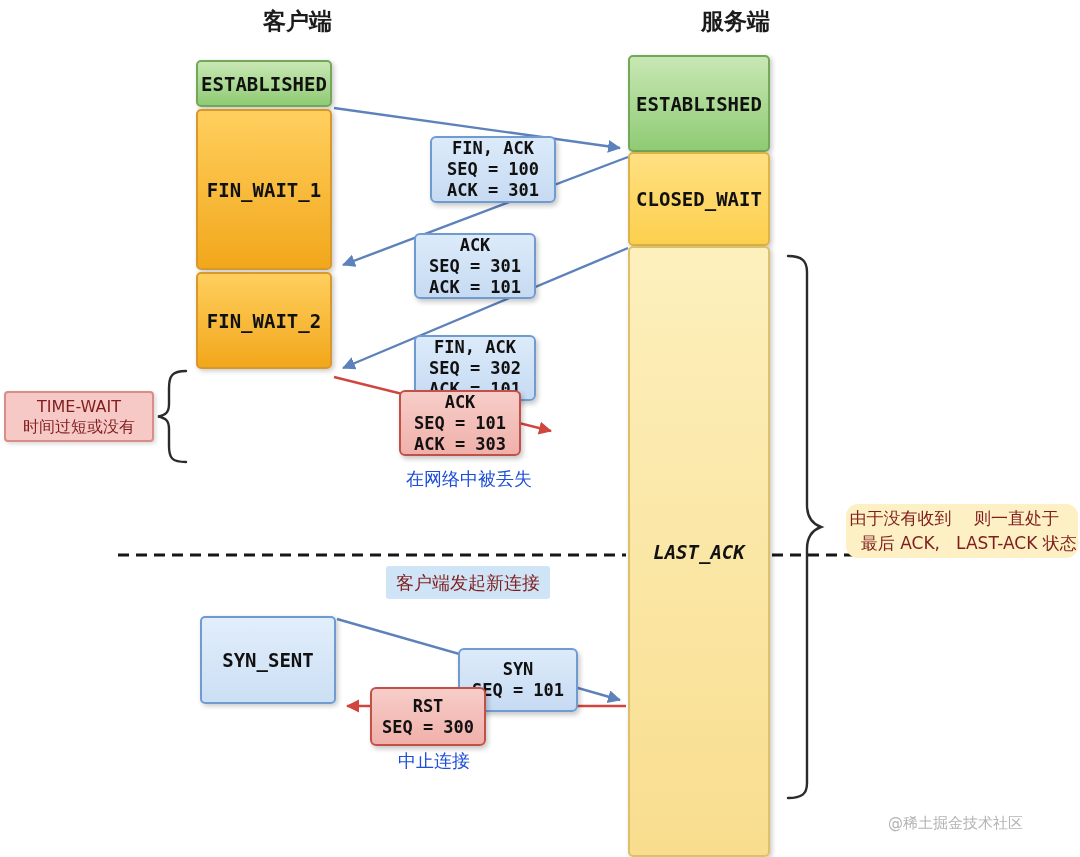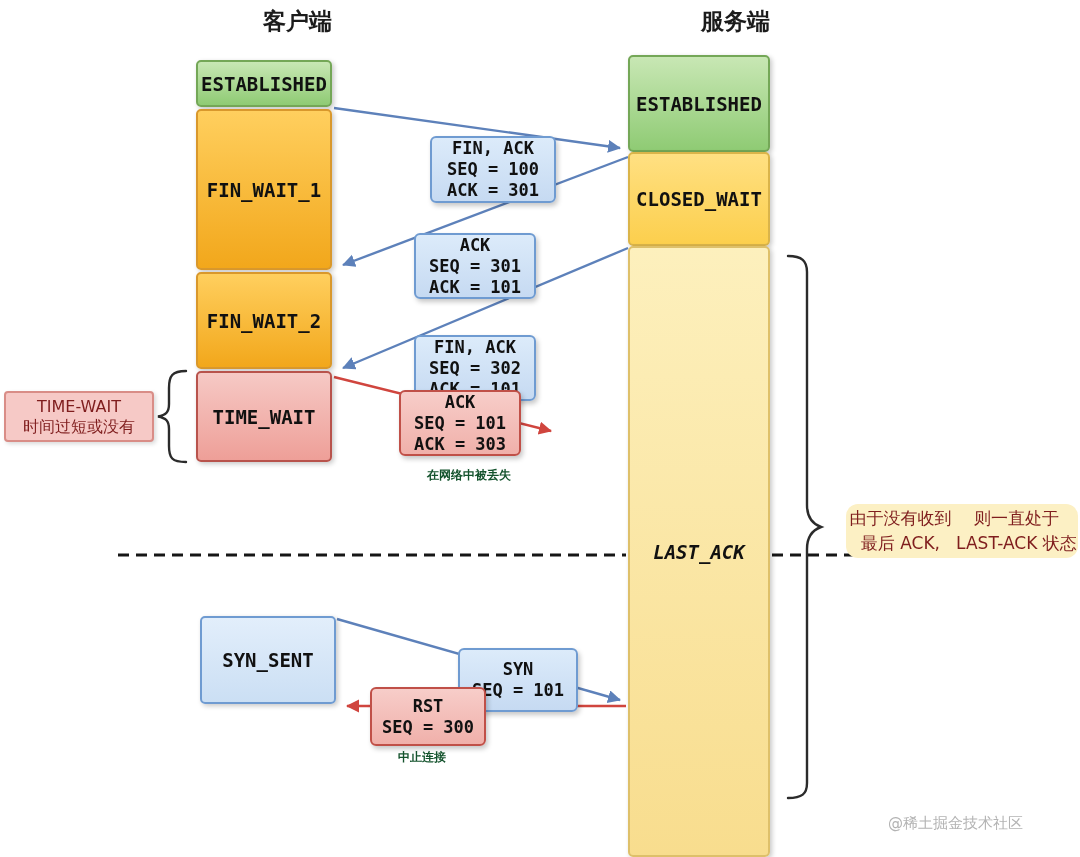--- a/index.html
+++ b/index.html
@@ -45,22 +45,22 @@
   }
   .note-blue {
     background:#cfe4f6; border-radius:3px; display:flex; align-items:center;
     justify-content:center; font-size:18px;
   }
   .note-yellow {
     background:#fcf0c4; border-radius:12px; display:flex; flex-direction:row;
     align-items:center; justify-content:center; font-size:17px; line-height:25px;
   }
   .red-text {
-    position:absolute; z-index:3; text-align:center; color:#14532d;
-    font-size:12px; font-weight:700; font-family:"DejaVu Sans", sans-serif;
+    position:absolute; z-index:3; text-align:center; color:#1d4ed8;
+    font-size:18px; font-weight:400; font-family:"DejaVu Sans", sans-serif;
   }
   .watermark {
     position:absolute; z-index:3; color:#b3b3b3; font-size:15px;
     font-family:"DejaVu Sans", sans-serif;
   }
 </style>
 </head>
 <body>
 
 <div id="canvas">
@@ -91,21 +91,20 @@
     <path d="M788,256 C802,256 807,261 807,272 L807,505 C807,515 810,523 821,527
              C810,531 807,539 807,549 L807,783 C807,794 802,798 788,798" fill="none" stroke="#2b2b2b" stroke-width="2.4" stroke-linecap="round"></path>
   </svg>
 
   <div class="col-title" style="left:196px; top:6px; width:136px;">客户端</div>
   <div class="col-title" style="left:628px; top:6px; width:142px;">服务端</div>
 
   <div class="state-box green" style="left:196px; top:60px; width:136px; height:47px;">ESTABLISHED</div>
   <div class="state-box orange" style="left:196px; top:109px; width:136px; height:161px;">FIN_WAIT_1</div>
   <div class="state-box orange" style="left:196px; top:272px; width:136px; height:97px;">FIN_WAIT_2</div>
-  <div class="state-box pinkst" style="left:196px; top:371px; width:136px; height:91px;">TIME_WAIT</div>
 
   <div class="state-box green" style="left:628px; top:55px; width:142px; height:97px;">ESTABLISHED</div>
   <div class="state-box yellow" style="left:628px; top:152px; width:142px; height:94px;">CLOSED_WAIT</div>
   <div class="state-box paleyellow" style="left:628px; top:246px; width:142px; height:611px;">LAST_ACK</div>
 
   <div class="msg-box msg-blue" style="left:430px; top:104px; width:126px; height:67px;">
     <span>FIN, ACK</span>
     <span>SEQ = 100</span>
     <span>ACK = 301</span>
   </div>
@@ -135,22 +134,23 @@
 
   <div class="state-box bluest" style="left:200px; top:616px; width:136px; height:88px;">SYN_SENT</div>
 
   <div class="note note-pink" style="left:4px; top:391px; width:150px; height:51px;">
     <span>TIME-WAIT</span>
     <span>时间过短或没有</span>
   </div>
 
   <div class="red-text" style="left:396px; top:467px; width:146px;">在网络中被丢失</div>
 
+  <div class="note note-blue" style="left:386px; top:566px; width:164px; height:33px;">客户端发起新连接</div>
 
-  <div class="red-text" style="left:370px; top:749px; width:104px;">中止连接</div>
+  <div class="red-text" style="left:382px; top:749px; width:104px;">中止连接</div>
 
   <div class="note note-yellow" style="left:846px; top:504px; width:232px; height:54px;">
     <span>由于没有收到 最后 ACK,</span>
     <span>则一直处于 LAST-ACK 状态</span>
   </div>
 
   <div class="watermark" style="left:888px; top:814px;">@稀土掘金技术社区</div>
 
 </div>
 

